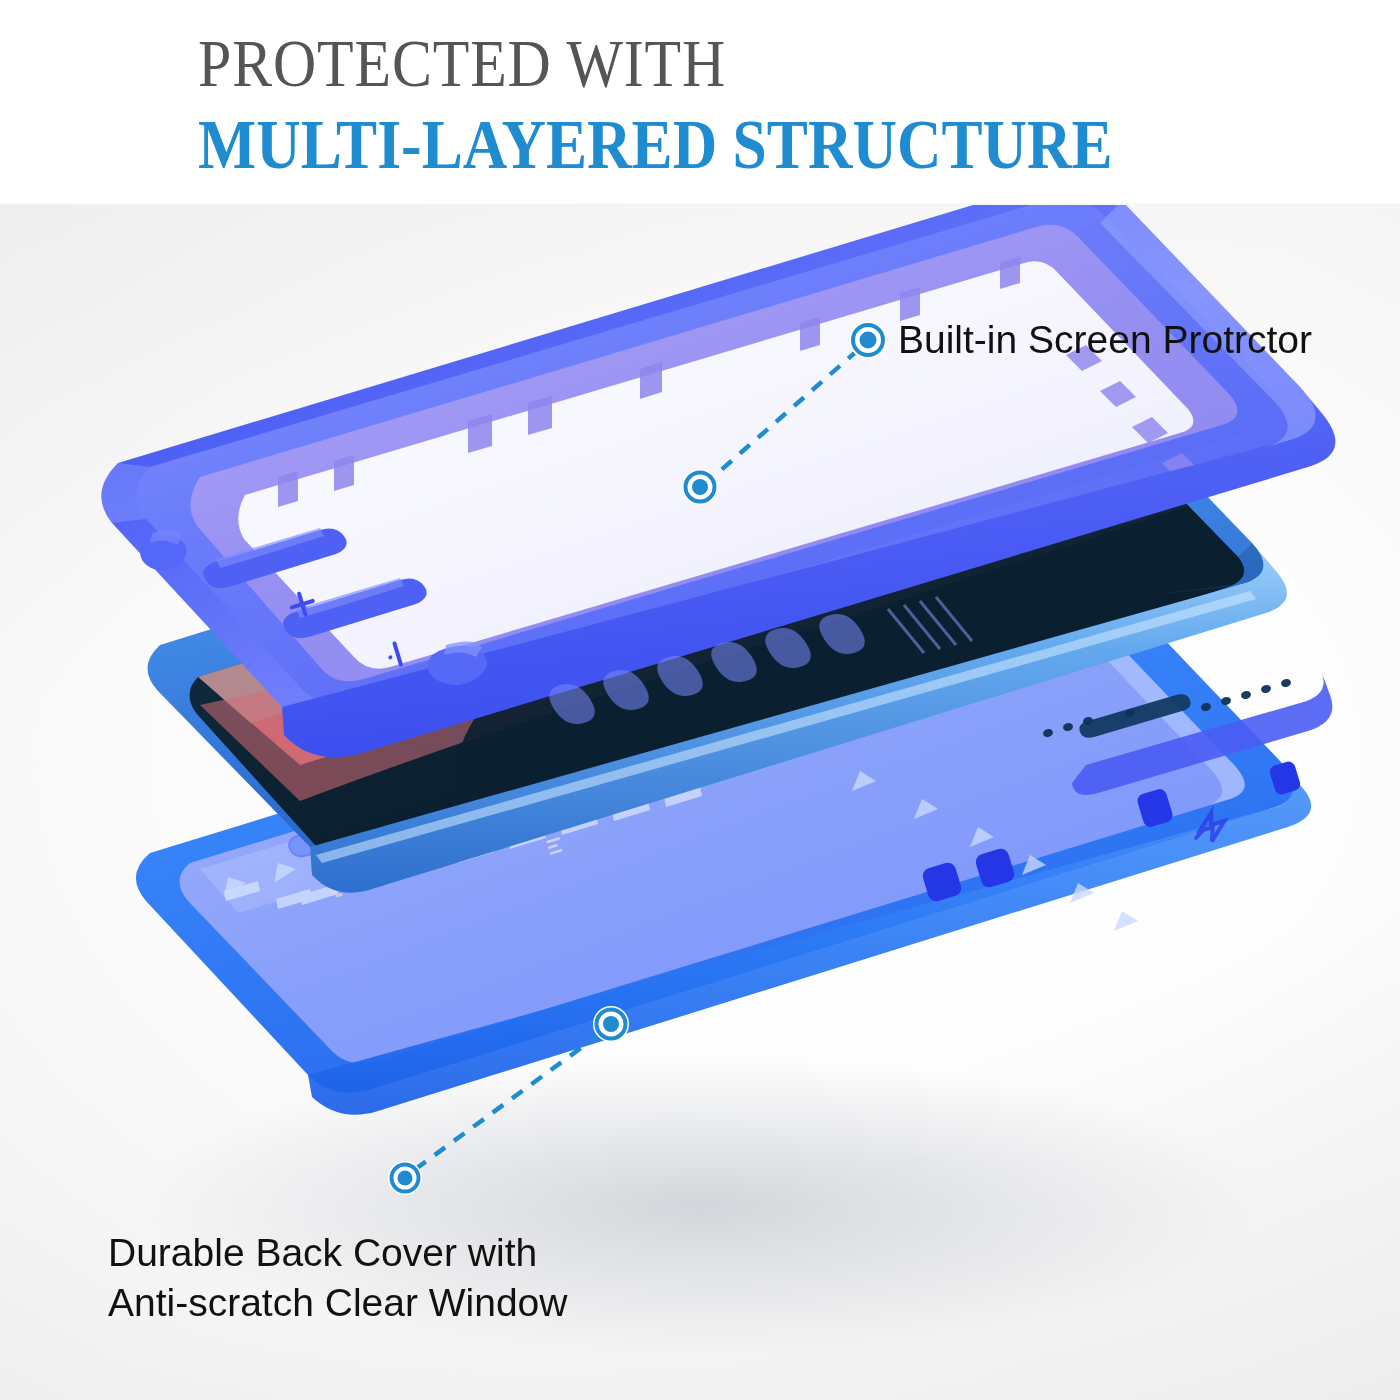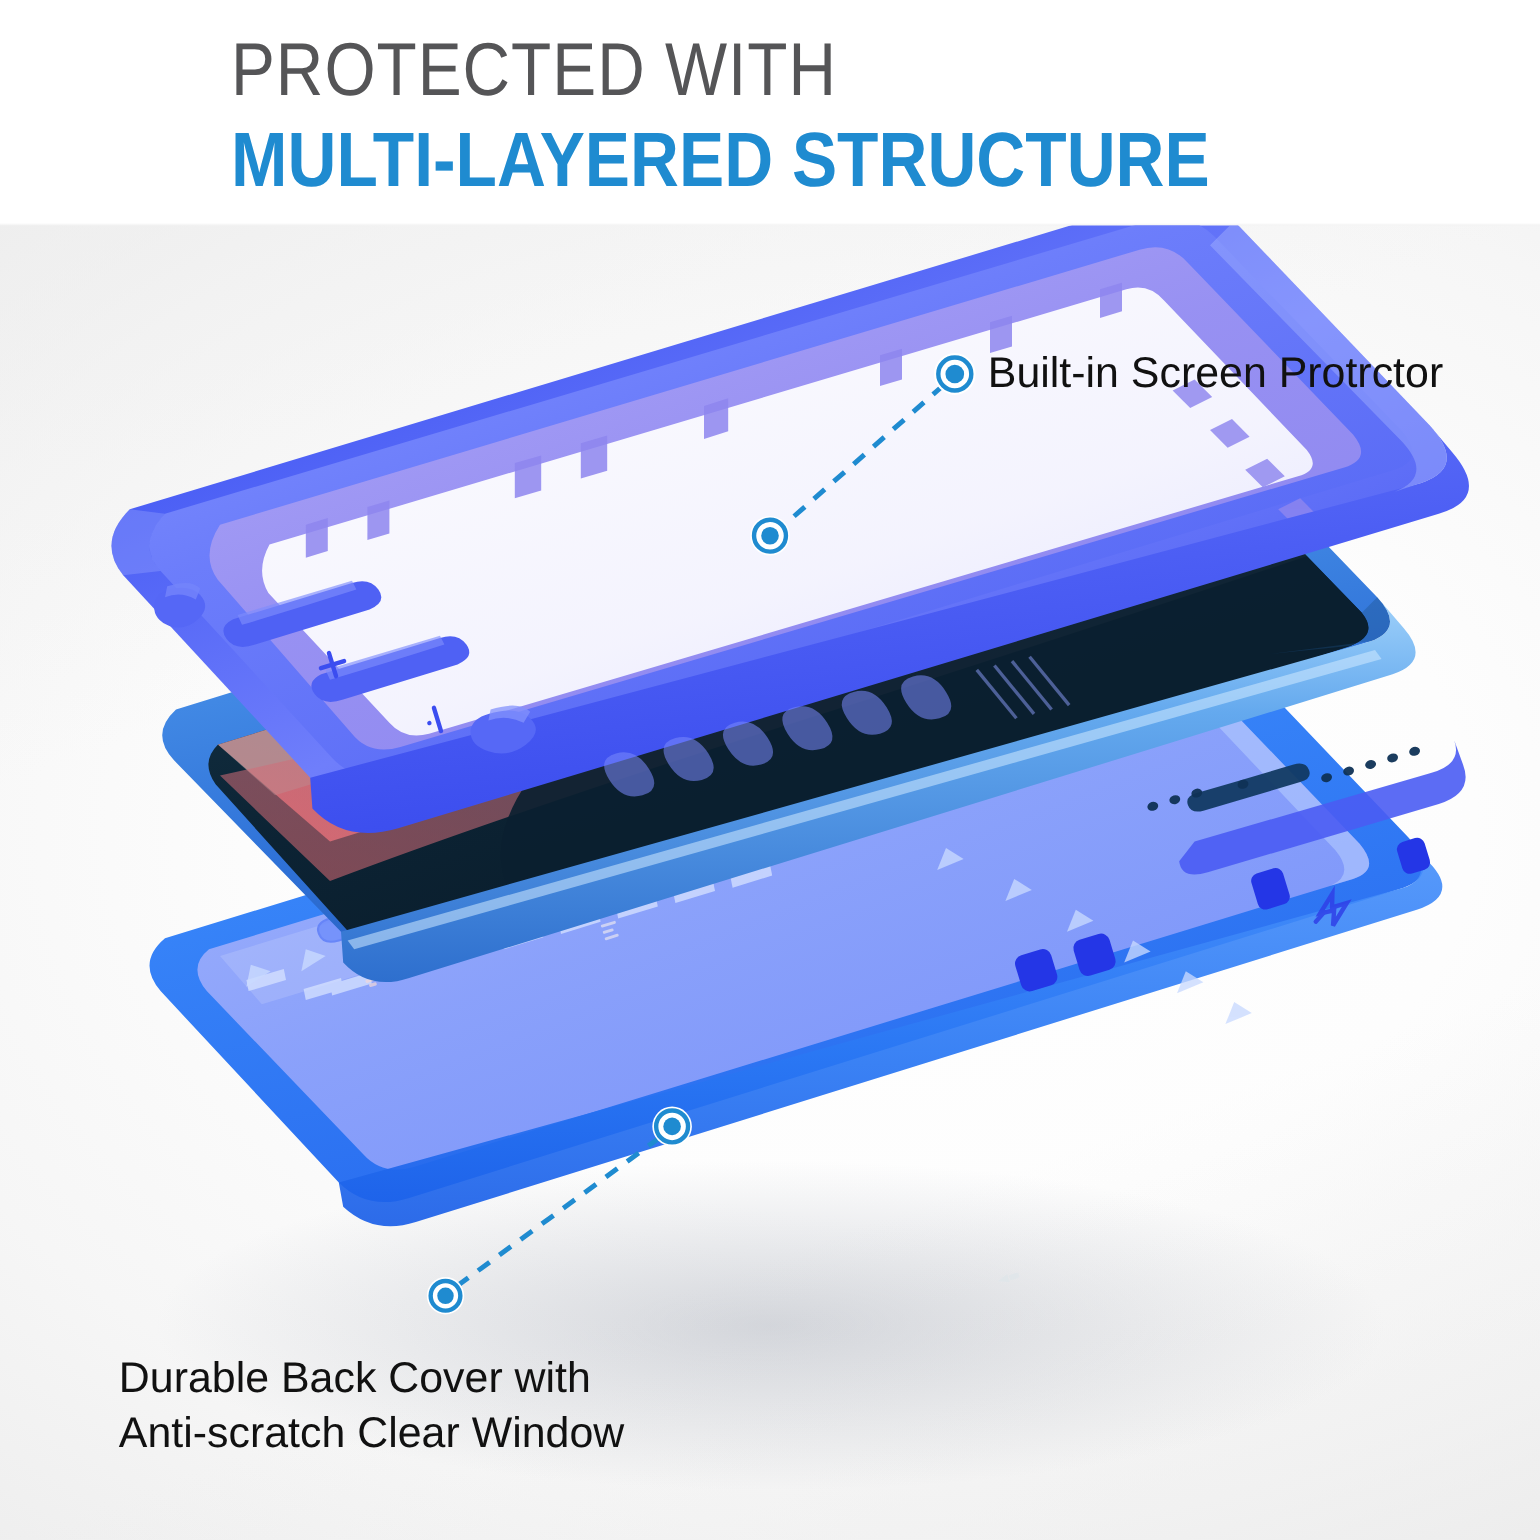--- a/index.html
+++ b/index.html
@@ -5,22 +5,23 @@
   html,body{margin:0;padding:0;}
   body{
     width:1400px;height:1400px;overflow:hidden;
     font-family:"Liberation Sans", sans-serif;
     background:#ffffff;
   }
   #stage{position:relative;width:1400px;height:1400px;overflow:hidden;background:#ffffff;}
 
   
   .header{
-    position:absolute;left:12px;top:0;width:1176px;height:205px;
+    position:absolute;left:0;top:0;width:1176px;height:205px;
     background:#ffffff;
+    font-family:Liberation Serif, serif;
   }
   .header-rule{
     position:absolute;left:0;top:203px;width:1400px;height:3px;
     background:linear-gradient(to bottom,#fbfbfb,#efefef);
   }
   .title-1{
     position:absolute;left:198px;top:27px;
     font-size:68px;line-height:72px;
     font-weight:400;color:#555557;
     letter-spacing:1px;

